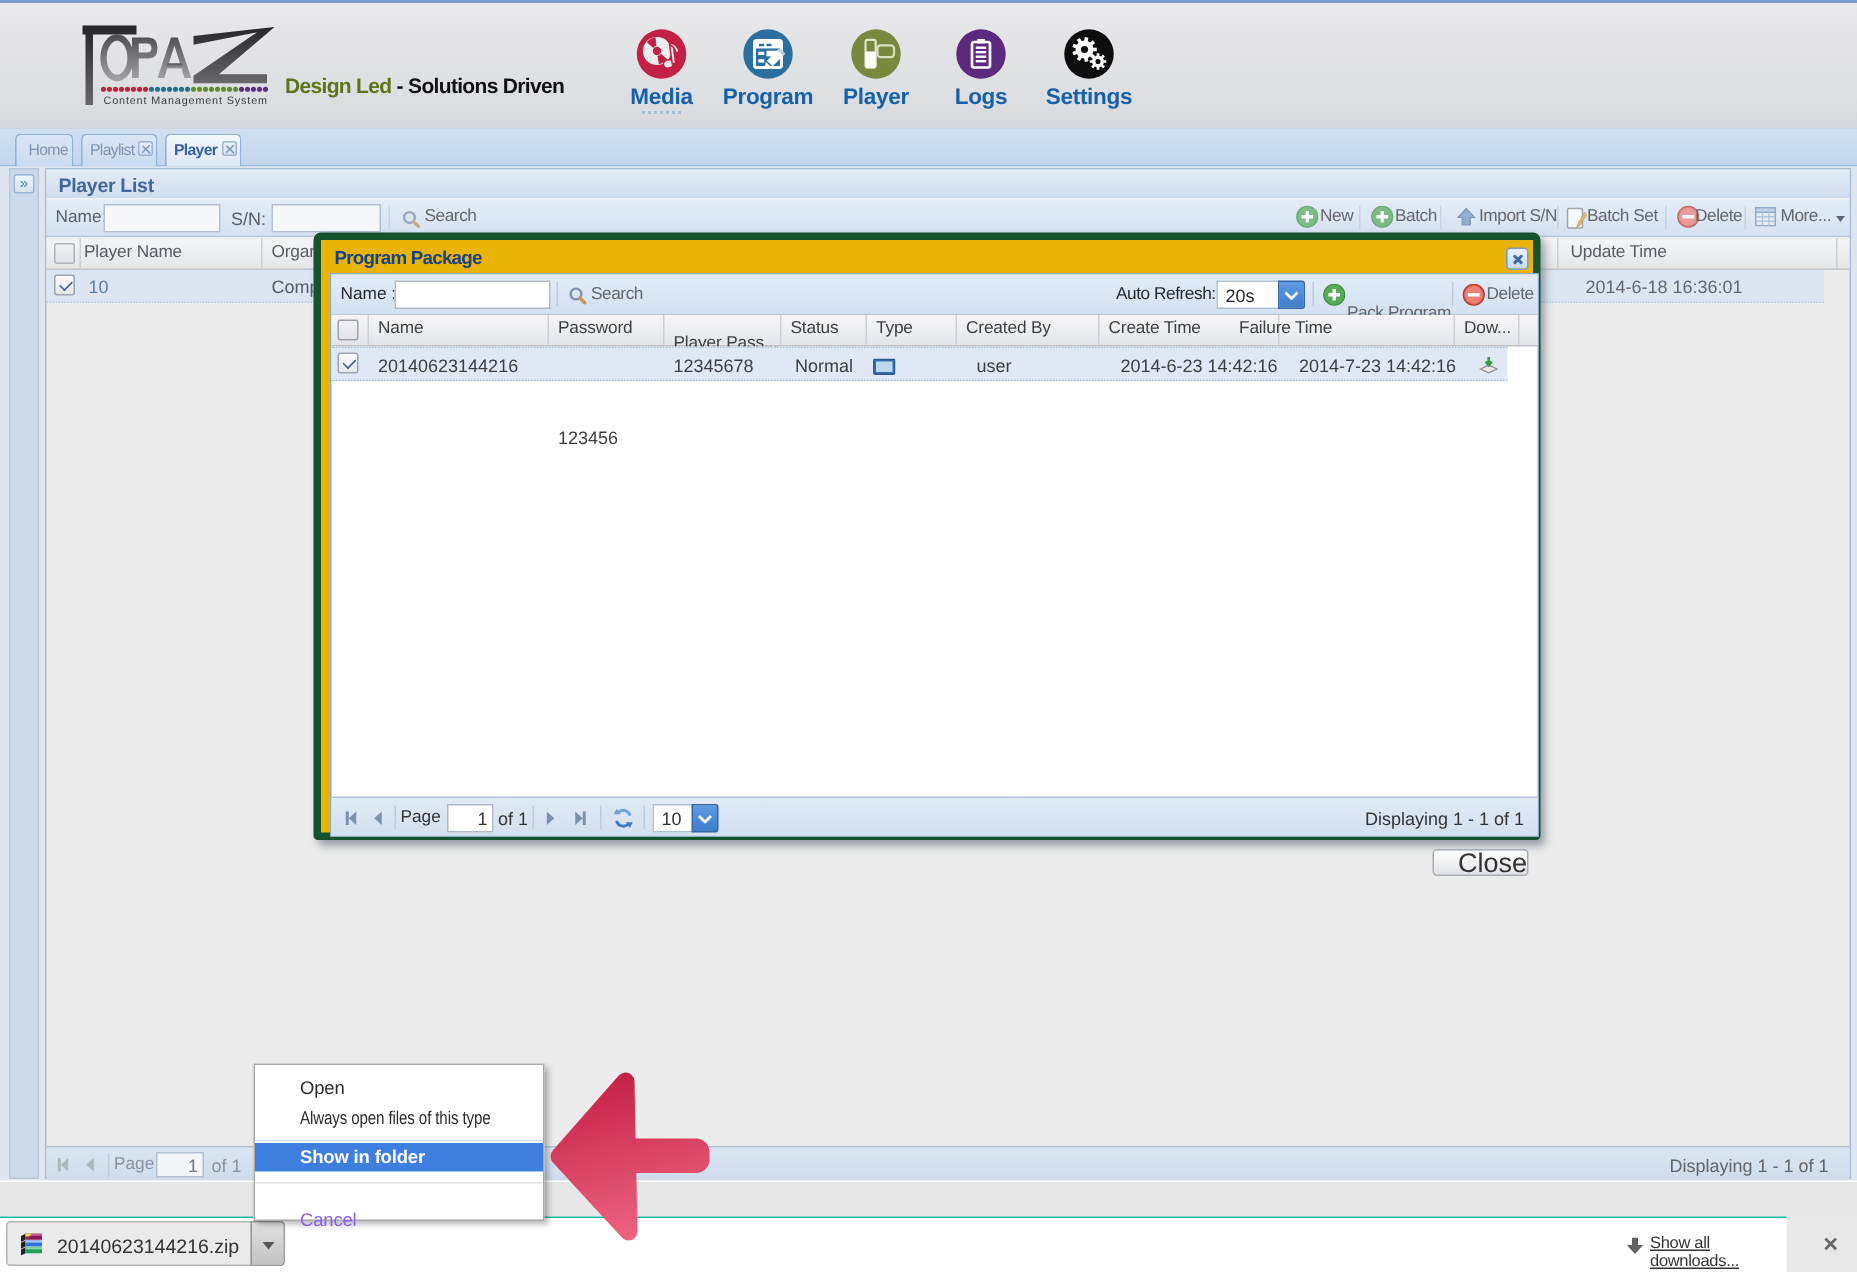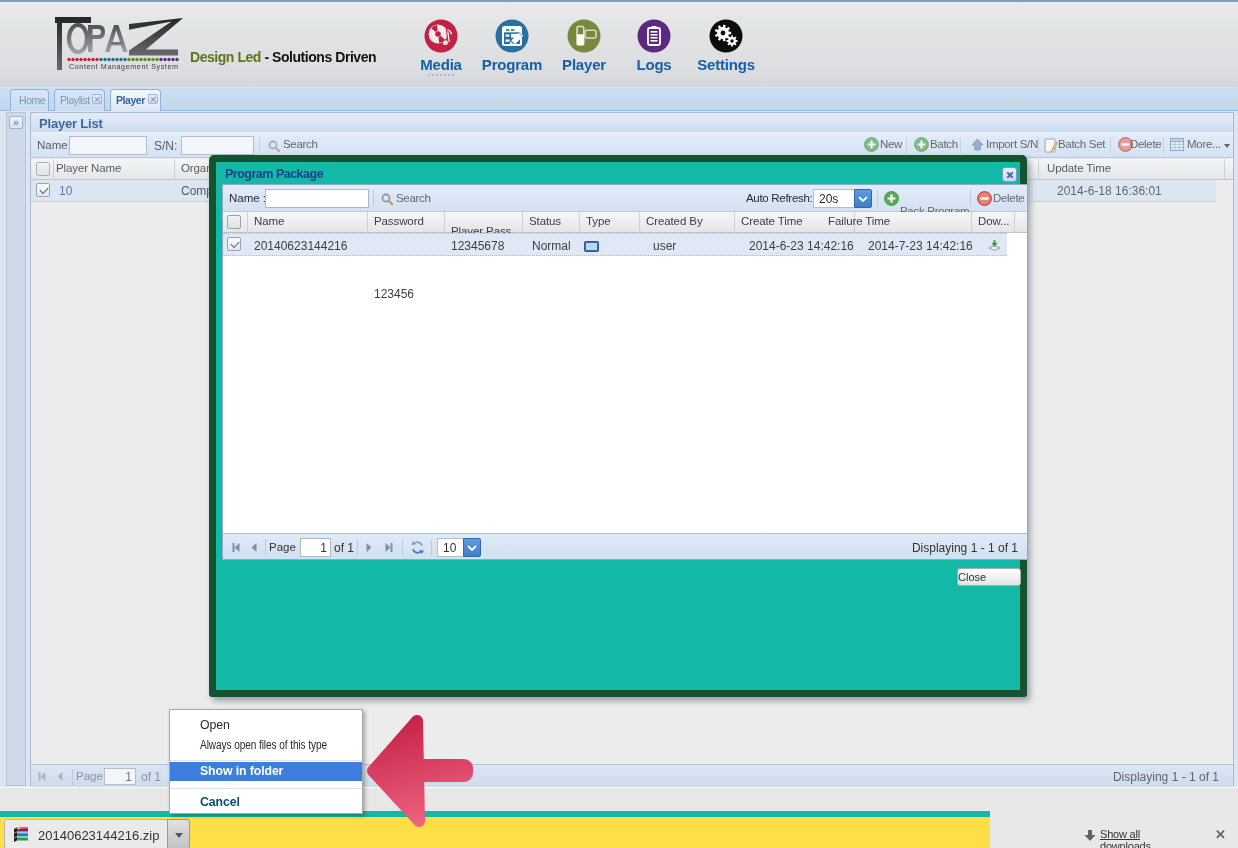--- a/index.html
+++ b/index.html
@@ -40,37 +40,37 @@
 #ptoolbar .cb, #gridhdr .cb { opacity:0.8; }
 #gridhdr { position:absolute; left:0; top:46px; width:1202px; height:21px; background:linear-gradient(#f5f5f6,#e4e6e9); border-bottom:1px solid #c3c6ca; font-size:11.5px; color:#595c62; letter-spacing:-0.1px; }
 .ghcell { position:absolute; top:3px; padding-left:6px; white-space:nowrap; }
 .gvline { position:absolute; top:0; height:21px; width:1px; background:#cdd0d4; }
 #gridrow { position:absolute; left:0; top:67px; width:1185px; height:22px; background:#dce6f2; border-bottom:1px dotted #b3c7e0; font-size:12px; color:#56595f; }
 #pagebar { position:absolute; left:0; top:651px; width:1202px; height:23px; background:linear-gradient(#dce6f3,#cddbec); border-top:1px solid #b2c2d6; font-size:12px; color:#555; }
 .cb { display:inline-block; width:14px; height:14px; background:linear-gradient(#fafbfc,#e4e7ea); border:1px solid #9aa4ae; border-radius:2px; position:relative; }
 .cb.checked::after { content:""; position:absolute; left:2.5px; top:2.5px; width:7px; height:4px; border-left:1.8px solid #44618c; border-bottom:1.8px solid #44618c; transform:rotate(-45deg); }
 .pgicon { position:absolute; top:6px; }
 
-#dialog { position:absolute; left:209px; top:155px; width:818px; height:542px;
-  background:#14b8a6; border:7px solid #14532d; border-radius:5px 5px 3px 3px;
+#dialog { position:absolute; left:209px; top:155px; width:818px; height:405px;
+  background:#eab308; border:5px solid #14532d; border-radius:5px 5px 3px 3px;
   box-shadow:3px 4px 6px rgba(85,95,110,0.55); }
 #dlgtitle { position:absolute; left:0; top:0; width:100%; height:22px; font-size:12.5px; font-weight:bold; color:#15428b; padding:5px 0 0 9px; letter-spacing:-0.5px; }
 #dlgclose { position:absolute; right:3px; top:5px; width:15px; height:15px; border-radius:3px; background:linear-gradient(#e8f1fb,#c6daf0); border:1px solid #7e9dc4; }
 #dlgclose::before, #dlgclose::after { content:""; position:absolute; left:2.5px; top:5.6px; width:8px; height:1.8px; background:#3b6aa0; border-radius:1px; }
 #dlgclose::before { transform:rotate(45deg); } #dlgclose::after { transform:rotate(-45deg); }
 #dlgbody { position:absolute; left:6px; top:22px; width:806px; height:376px; border:1px solid #8caac9; background:#fff; }
 #dlgtb svg { opacity:1 !important; }
 #dlgtb { position:absolute; left:0; top:0; width:804px; height:27px; background:linear-gradient(#e2ecf9,#d3e1f2); border-bottom:1px solid #bac9dd; font-size:12px; color:#26282c; }
 #dlggridhdr { position:absolute; left:0; top:27px; width:804px; height:21px; background:linear-gradient(#f6f6f7,#e3e5e8); border-bottom:1px solid #c0c3c7; font-size:11.5px; color:#3c3e42; letter-spacing:-0.1px; }
 #dlgrow { position:absolute; left:0; top:48px; width:784px; height:23px; background:#dfe8f4; border:1px dotted #a9c0dd; border-left:none; border-right:none;  font-size:12px; color:#3c3e42; }
 #dlgpagebar { position:absolute; left:0; top:348px; width:804px; height:26px; background:linear-gradient(#e0eaf7,#d2e0f0); border-top:1px solid #b2c2d6; font-size:12px; color:#333; }
-#closebtn { position:absolute; left:741px; top:406px; width:64px; height:18px; background:linear-gradient(#fefefe,#e2e3e6); border:1px solid #a8adb5; border-radius:3px; text-align:left; font-size:11px; color:#333; line-height:16px; }
+#closebtn { position:absolute; left:741px; top:406px; width:64px; height:18px; background:linear-gradient(#fefefe,#e2e3e6); border:1px solid #a8adb5; border-radius:3px; text-align:right; font-size:18px; color:#333; line-height:16px; }
 
 #graystrip { position:absolute; left:0; top:787px; width:1238px; height:24px; background:#e7e7e7; border-top:1px solid #fdfdfd; }
-#shelf { position:absolute; left:0; top:811px; width:990px; height:37px; background:#fde047; border-top:6px solid #14b8a6; }
+#shelf { position:absolute; left:0; top:811px; width:1191px; height:37px; background:#ffffff; border-top:1px solid #14b8a6; }
 #dlbtn { position:absolute; left:4px; top:2px; width:164px; height:30px; background:#ebeaea; border:1px solid #b5b5b5; border-radius:3px 0 0 3px; font-size:13px; color:#333; }
 #dlarrowbtn { position:absolute; left:167px; top:2px; width:23px; height:30px; background:linear-gradient(#e0e0e0,#c3c3c3); border:1px solid #999; border-radius:0 3px 3px 0; }
 #dlarrowbtn::after { content:""; position:absolute; left:7px; top:13px; border:4px solid transparent; border-top:5px solid #555; }
 #showall { position:absolute; left:1100px; top:11px; font-size:11px; color:#333; text-decoration:underline; letter-spacing:-0.2px; }
 #shelfx { position:absolute; left:1215px; top:10px; font-size:13px; color:#666; font-weight:bold; }
 
 #ctxmenu { position:absolute; left:169px; top:709px; width:194px; height:105px; background:#fff; border:1px solid #a9a9a9; box-shadow:2px 2px 4px rgba(0,0,0,0.3); font-size:12.3px; color:#2b2b2b; letter-spacing:-0.1px; }
 #ctxmenu .mi { position:absolute; left:0; width:100%; height:19px; line-height:19px; padding-left:30px; white-space:nowrap; }
 #ctxhl { background:#3d7ede; color:#fff; font-weight:bold; }
 .ctxsep { position:absolute; left:0; width:100%; border-top:1px solid #e2e2e2; }
@@ -427,21 +427,21 @@
     </svg>
   <div id="showall">Show all downloads...</div>
   <div id="shelfx">✕</div>
 </div>
 <div id="ctxmenu">
   <div class="mi" style="top:6px;">Open</div>
   <div class="mi" style="top:26px;"><span style="display:inline-block;transform:scaleX(0.82);transform-origin:0 0;white-space:nowrap;">Always open files of this type</span></div>
   <div class="ctxsep" style="top:50px;"></div>
   <div class="mi" id="ctxhl" style="top:52px;">Show in folder</div>
   <div class="ctxsep" style="top:78px;"></div>
-  <div class="mi" style="top:83px;color:#0c4a6e;font-weight:bold;">Cancel</div>
+  <div class="mi" style="top:94px;color:#8b5cf6;">Cancel</div>
 </div>
 <svg id="arrow" width="125" height="130" viewBox="0 0 125 130" style="position:absolute;left:355px;top:702px;">
 <defs>
       <linearGradient id="ag" gradientUnits="userSpaceOnUse" x1="40" y1="14" x2="68" y2="124">
 <stop offset="0" stop-color="#c41f44"></stop>
         <stop offset="1" stop-color="#ee6480"></stop>
 </linearGradient>
     </defs>
 <path d="M 18 69 L 62 19 L 64 119 Z" fill="url(#ag)" stroke="url(#ag)" stroke-width="12" stroke-linejoin="round" stroke-linecap="round"></path>
 <rect x="57" y="57" width="61" height="23" rx="9" fill="url(#ag)"></rect>

